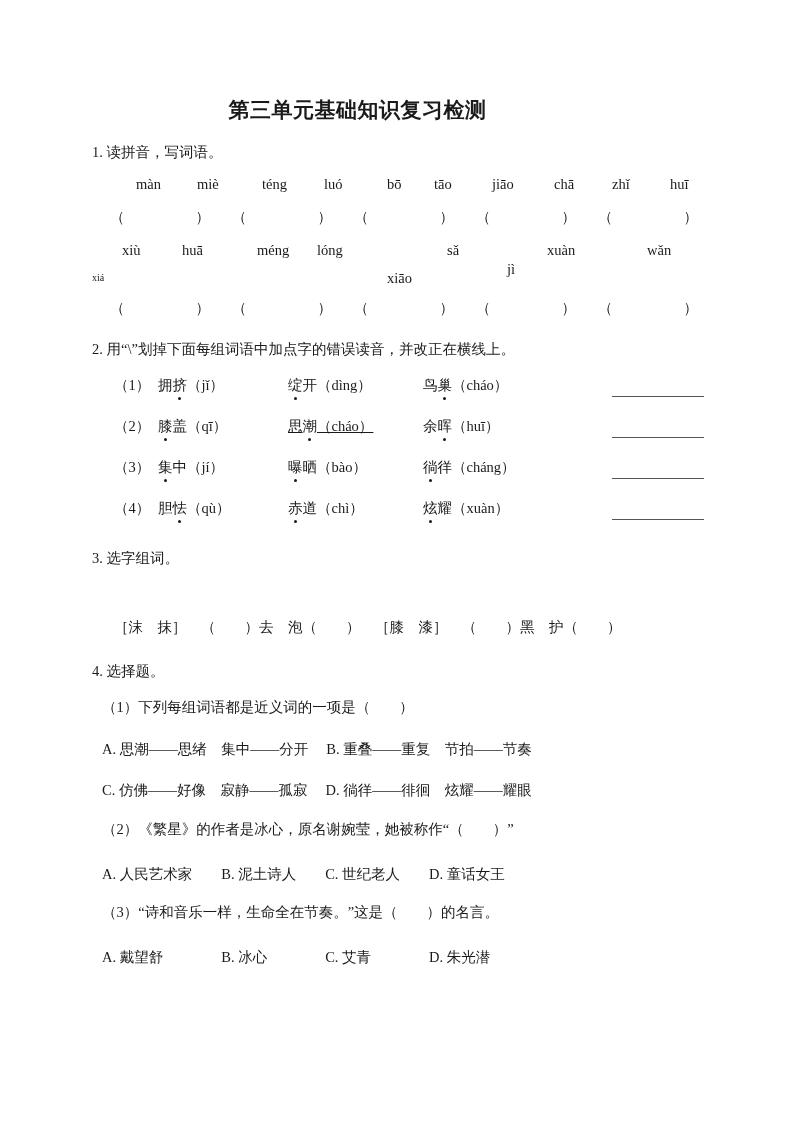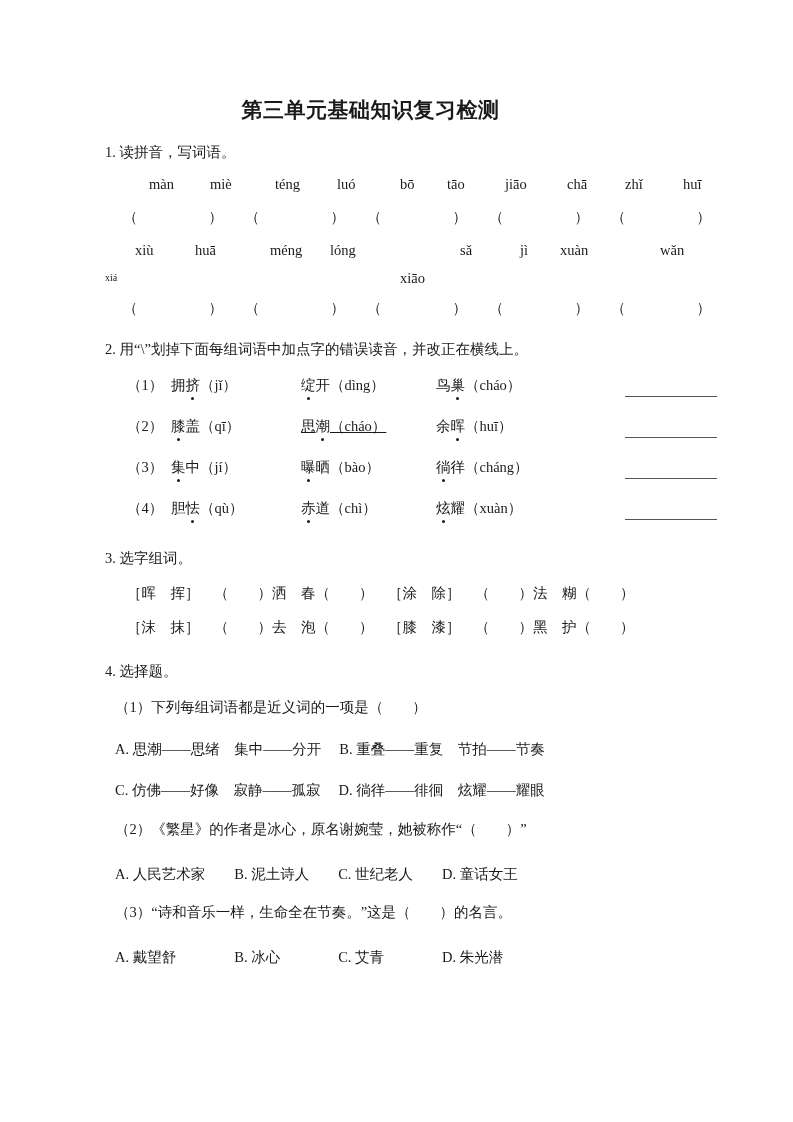--- a/index.html
+++ b/index.html
@@ -10,21 +10,21 @@
   body {
     width: 793px;
     height: 1122px;
     font-family: "Liberation Serif", "DejaVu Serif", serif;
     color: #1a1a1a;
     position: relative;
     overflow: hidden;
   }
   .page {
     position: absolute;
-    left: 17px; top: 0;
+    left: 4px; top: 0;
     width: 707px;
     height: 1122px;
     padding: 0;
   }
   .title {
     text-align: center;
     font-size: 21px;
     font-weight: bold;
     letter-spacing: 0.5px;
     margin: 0;
@@ -127,21 +127,21 @@
       <span style="position: absolute; left: 506px; width: 100px; display: inline-block;"><span>（</span><span style="float: right;">）</span></span>
     </div>
 
   <div class="pinyin-row" id="py2" style="top: 242px; position: absolute;">
       <span class="sy" style="position: absolute; left: 30px;">xiù</span>
       <span class="sy" style="position: absolute; left: 90px;">huā</span>
       <span class="sy" style="position: absolute; left: 165px;">méng</span>
       <span class="sy" style="position: absolute; left: 225px;">lóng</span>
       <span class="sy" style="position: absolute; left: 295px; margin-top: 28px;">xiāo</span>
       <span class="sy" style="position: absolute; left: 355px;">sǎ</span>
-      <span class="sy" style="position: absolute; left: 415px;">jì</span>
+      <span class="sy" style="position: absolute; left: 415px; margin-top: 19px;">jì</span>
       <span class="sy" style="position: absolute; left: 455px;">xuàn</span>
       <span class="sy" style="position: absolute; left: 555px;">wǎn</span>
     </div>
   <div class="wrapword" style="top:272px;">xiá</div>
   <div class="paren-row" id="pr2" style="top: 299px; position: absolute;">
       <span style="position: absolute; left: 18px; width: 100px; display: inline-block;"><span>（</span><span style="float: right;">）</span></span>
       <span style="position: absolute; left: 140px; width: 100px; display: inline-block;"><span>（</span><span style="float: right;">）</span></span>
       <span style="position: absolute; left: 262px; width: 100px; display: inline-block;"><span>（</span><span style="float: right;">）</span></span>
       <span style="position: absolute; left: 384px; width: 100px; display: inline-block;"><span>（</span><span style="float: right;">）</span></span>
       <span style="position: absolute; left: 506px; width: 100px; display: inline-block;"><span>（</span><span style="float: right;">）</span></span>
@@ -174,21 +174,20 @@
         <span style="position: absolute; left: 174px; white-space: nowrap;"><span class="dotchar">赤</span><span>道</span><span style="font-family: &quot;Liberation Serif&quot;, &quot;DejaVu Serif&quot;, serif;">（chì）</span></span>
         <span style="position: absolute; left: 309px; white-space: nowrap;"><span class="dotchar">炫</span><span>耀</span><span style="font-family: &quot;Liberation Serif&quot;, &quot;DejaVu Serif&quot;, serif;">（xuàn）</span></span>
       </div>
     </div>
   <div class="ansline" style="left:608px; top:396px; width:92px;"></div>
   <div class="ansline" style="left:608px; top:437px; width:92px;"></div>
   <div class="ansline" style="left:608px; top:478px; width:92px;"></div>
   <div class="ansline" style="left:608px; top:519px; width:92px;"></div>
 
   <div class="q-head" style="top:549px;">3. 选字组词。</div>
-  <div class="sec3-row" style="top:584px;">［晖　挥］　（　　）洒　春（　　）　［涂　除］　（　　）法　糊（　　）</div>
   <div class="sec3-row" style="top:618px;">［沫　抹］　（　　）去　泡（　　）　［膝　漆］　（　　）黑　护（　　）</div>
 
   <div class="q-head" style="top:662px;">4. 选择题。</div>
 
   <div class="line" style="left:98px; top:698px;">（1）下列每组词语都是近义词的一项是（　　）</div>
   <div class="opt-row" style="top:740px;">A. 思潮——思绪　集中——分开　 B. 重叠——重复　节拍——节奏</div>
   <div class="opt-row" style="top:781px;">C. 仿佛——好像　寂静——孤寂　 D. 徜徉——徘徊　炫耀——耀眼</div>
 
   <div class="line" style="left:98px; top:820px;">（2）《繁星》的作者是冰心，原名谢婉莹，她被称作“（　　）”</div>
   <div class="opt-row" style="top:865px;">A. 人民艺术家　　B. 泥土诗人　　C. 世纪老人　　D. 童话女王</div>

